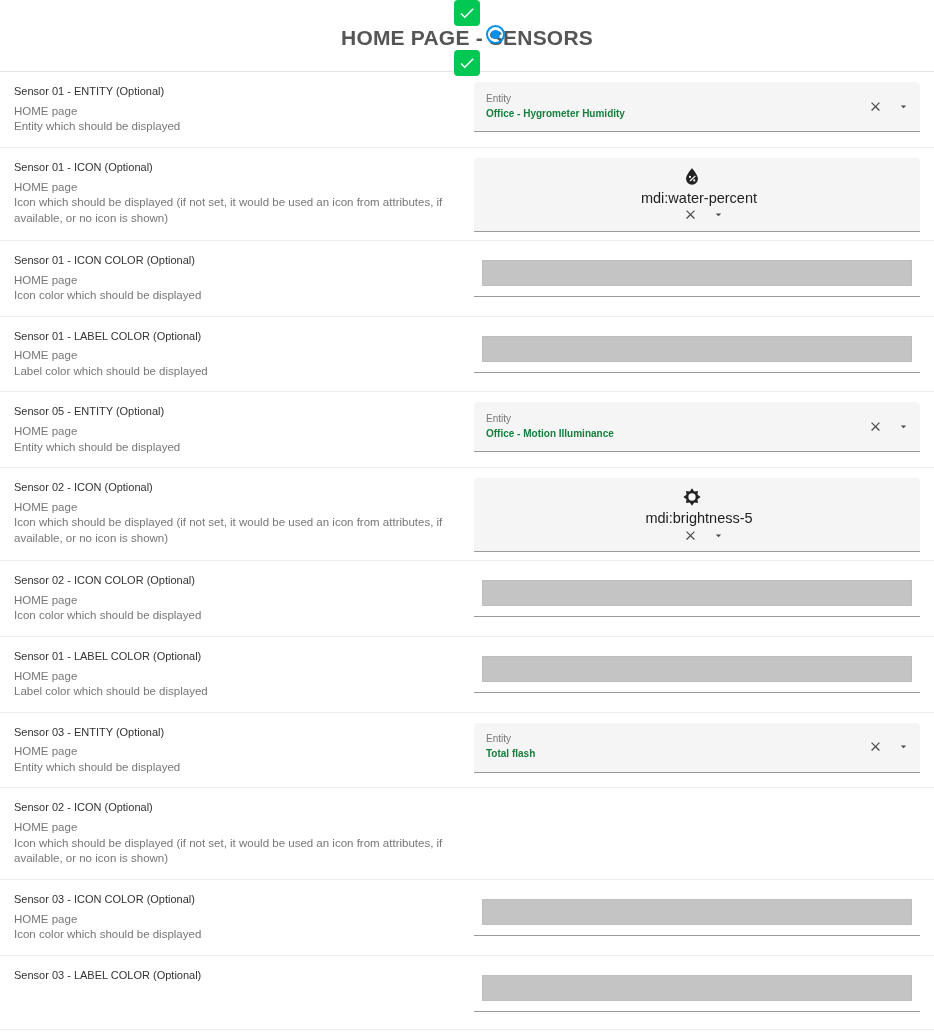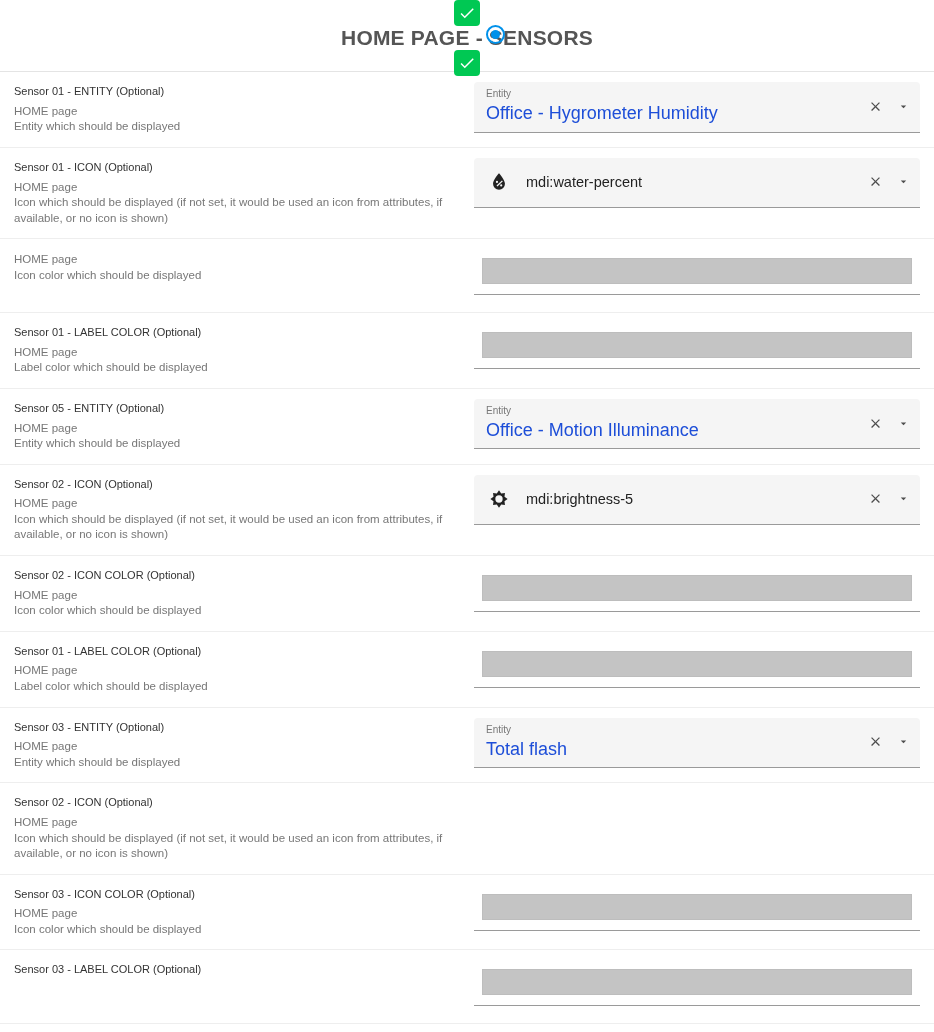--- a/index.html
+++ b/index.html
@@ -119,30 +119,32 @@
     flex: 1 1 auto;
     min-width: 0;
   }
   .field-floatlabel {
     font-size: 10px;
     color: #777777;
     line-height: 1.2;
     margin-bottom: 3px;
   }
   .field-value {
-    font-size: 18px;
-    color: #1d4ed8;
+    font-size: 10px;
+    color: #15803d;
     line-height: 1.2;
     white-space: nowrap;
     overflow: hidden;
     text-overflow: ellipsis;
+    font-weight: bold;
   }
   .field.icon-field {
     align-items: center;
     padding-left: 12px;
+    flex-direction: column;
   }
   .mdi-icon {
     width: 26px;
     flex: 0 0 26px;
     display: flex;
     align-items: center;
     justify-content: center;
     margin-right: 14px;
     color: #222222;
   }
@@ -264,20 +266,21 @@
                 <svg width="13" height="13" viewBox="0 0 24 24">
                   <path fill="currentColor" d="M7 10l5 5 5-5z"></path>
                 </svg>
               </span>
             </div>
           </div>
         </div>
       </div>
       <div class="row">
         <div class="row-left">
+          <div class="lbl-title">Sensor 01 - ICON COLOR (Optional)</div>
           <div class="lbl-sub">HOME page</div>
           <div class="lbl-sub">Icon color which should be displayed</div>
         </div>
         <div class="row-right">
           <div class="colorfield">
             <div class="colorbar"></div>
           </div>
         </div>
       </div>
       <div class="row">

